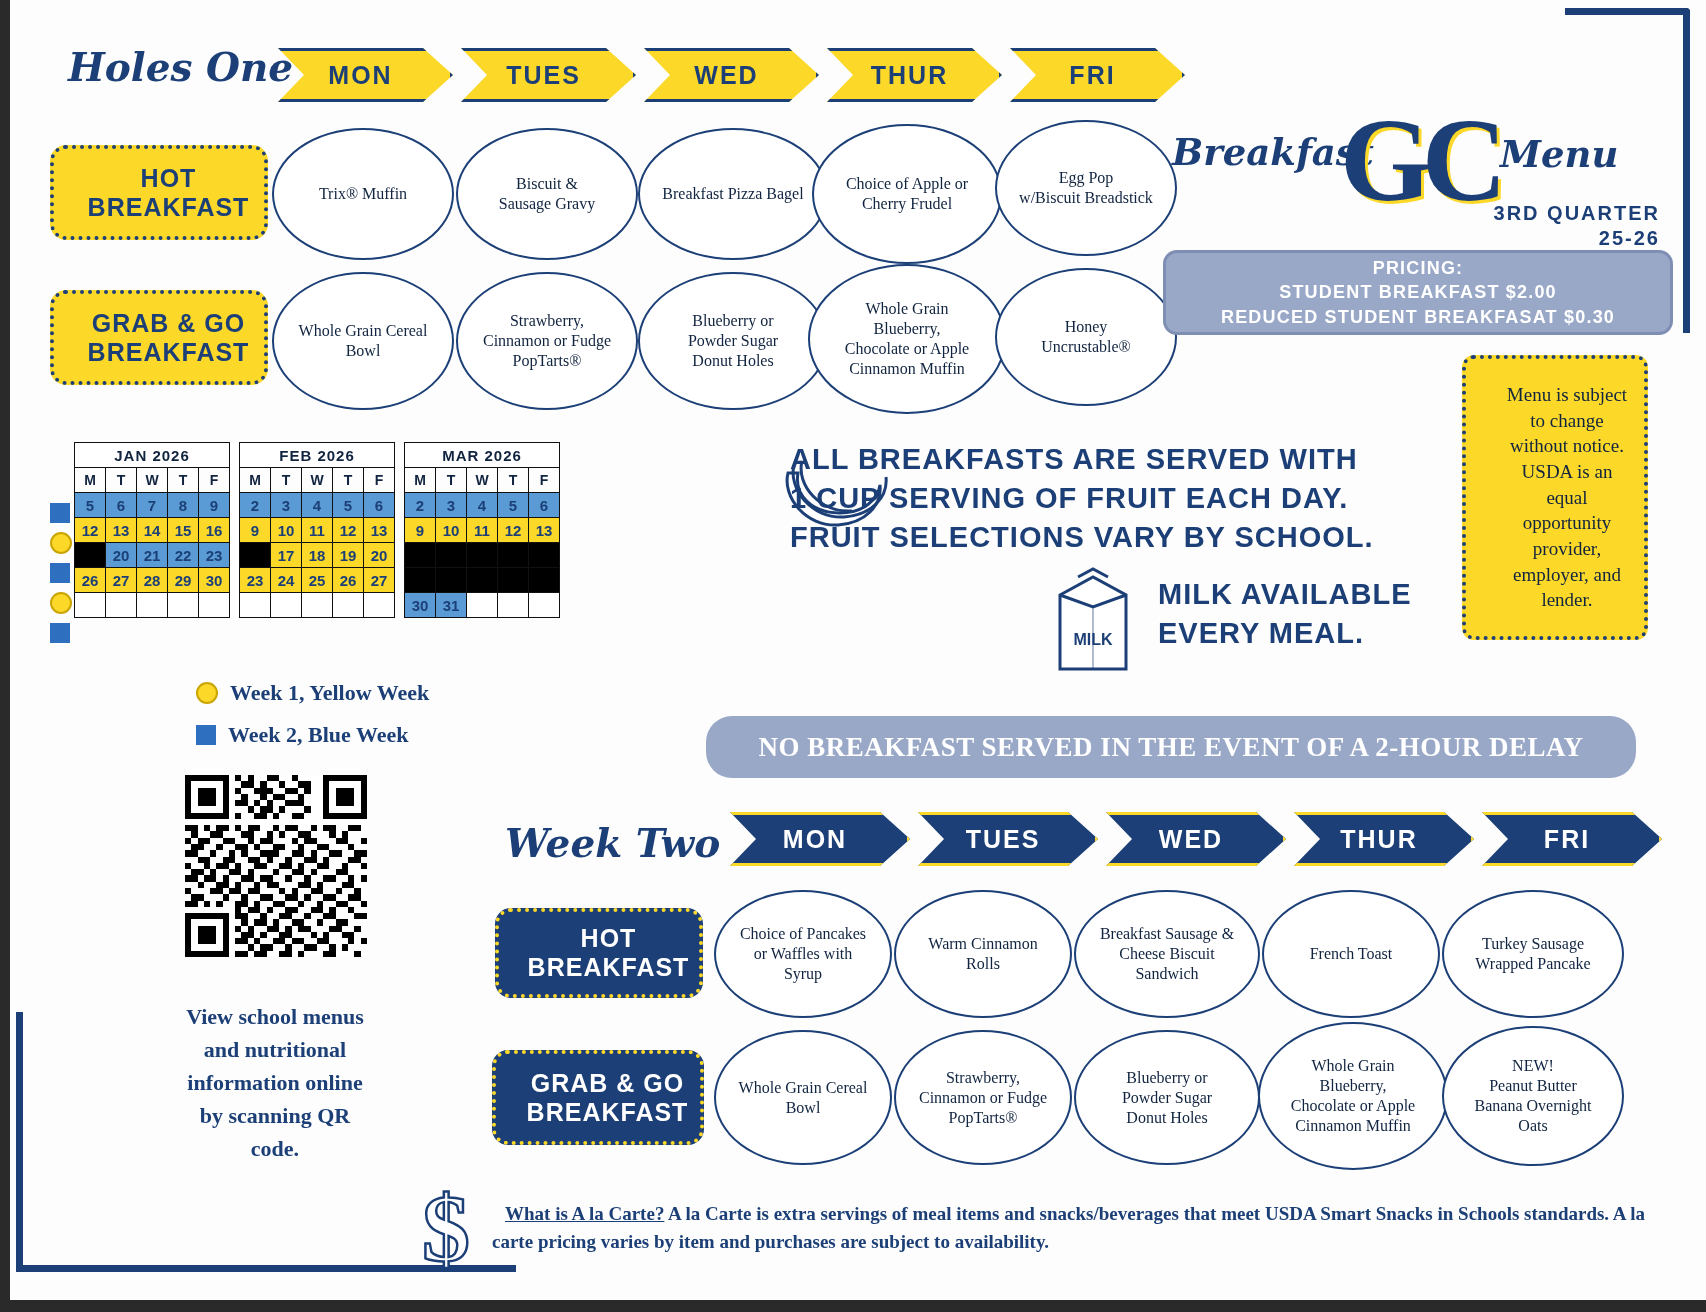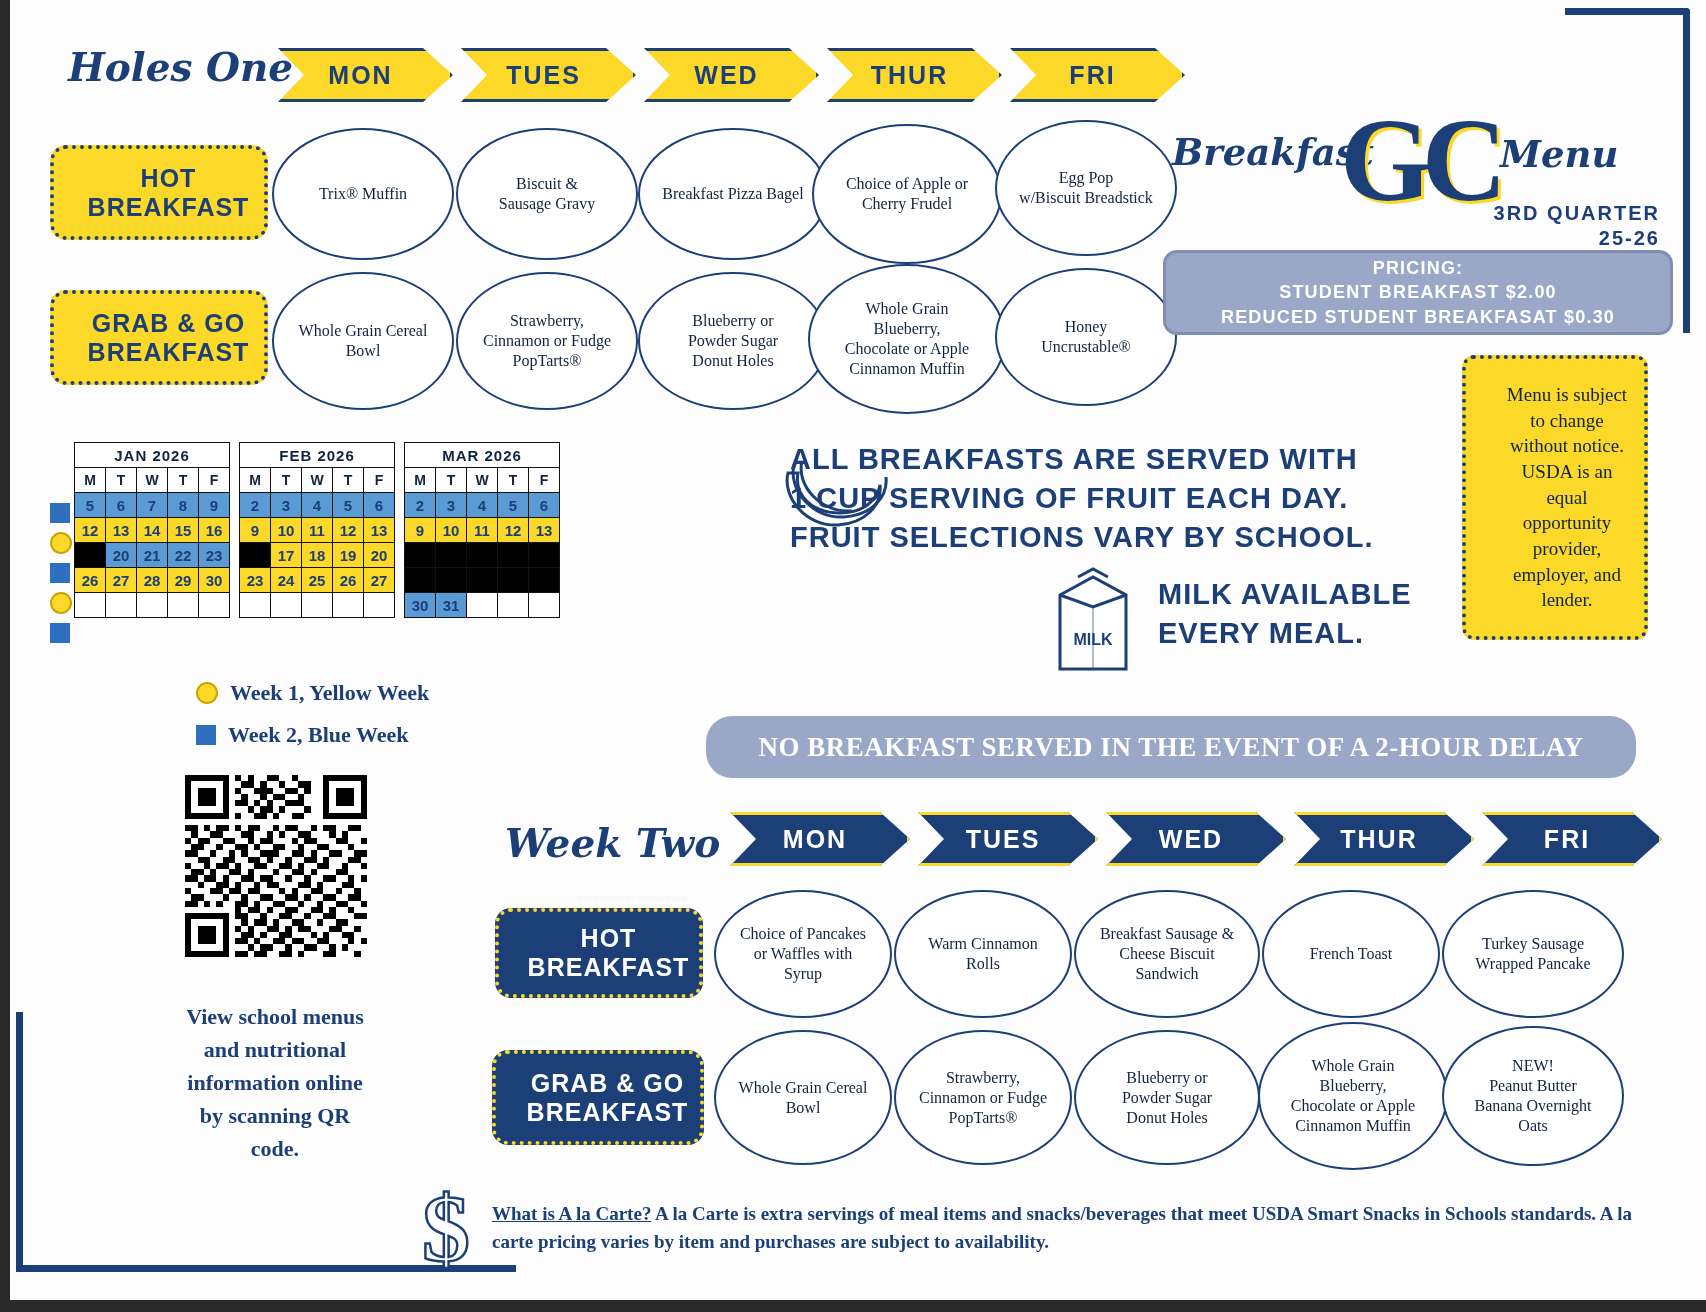--- a/index.html
+++ b/index.html
@@ -227,21 +227,21 @@
   }
   .alacarte {
     position:absolute;
     color:#1b3f76;
     font-family:"Liberation Serif", serif;
     font-size:19px;
     font-weight:bold;
     line-height:1.45;
     width:1160px;
   }
-  .alacarte u { text-decoration:underline; }
+  .alacarte u { text-decoration:underline;margin-left:13px; }
   svg { display:block; }
 </style>
 </head>
 <body>
 
 <div class="page">
 
   <div class="edge-left"></div>
   <div class="edge-bottom"></div>
   <div class="corner-tr"></div>

